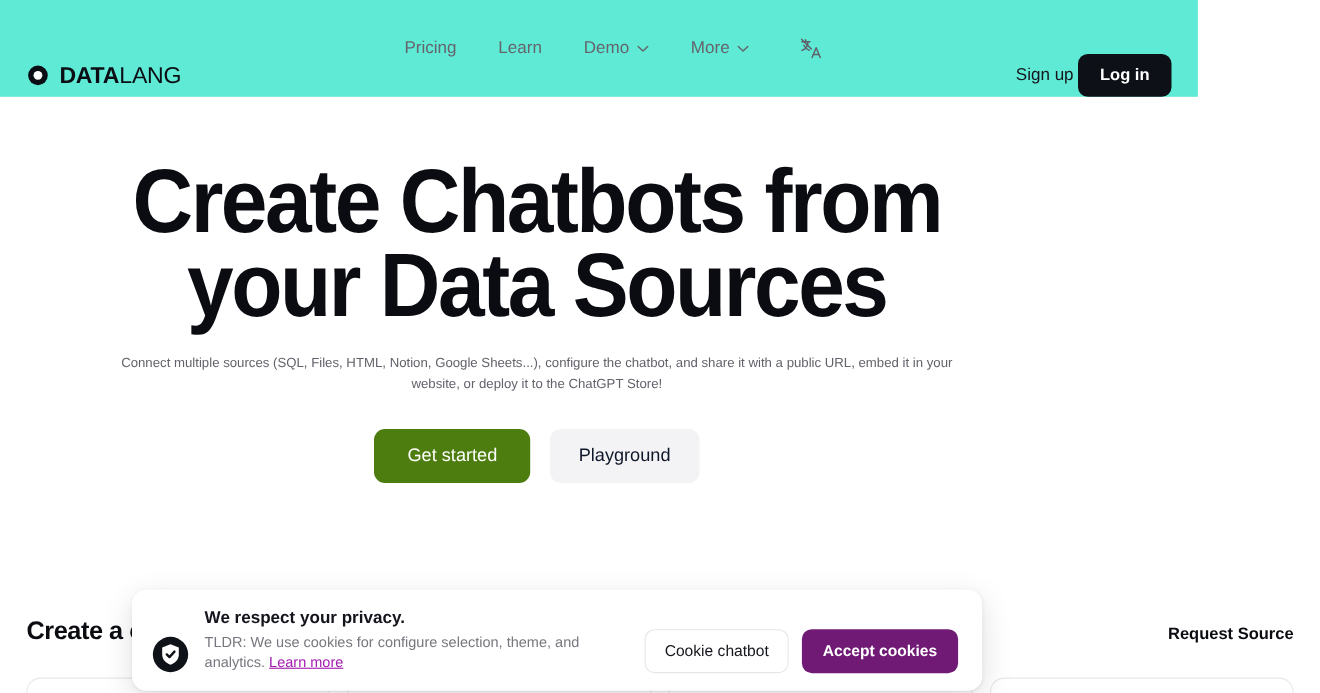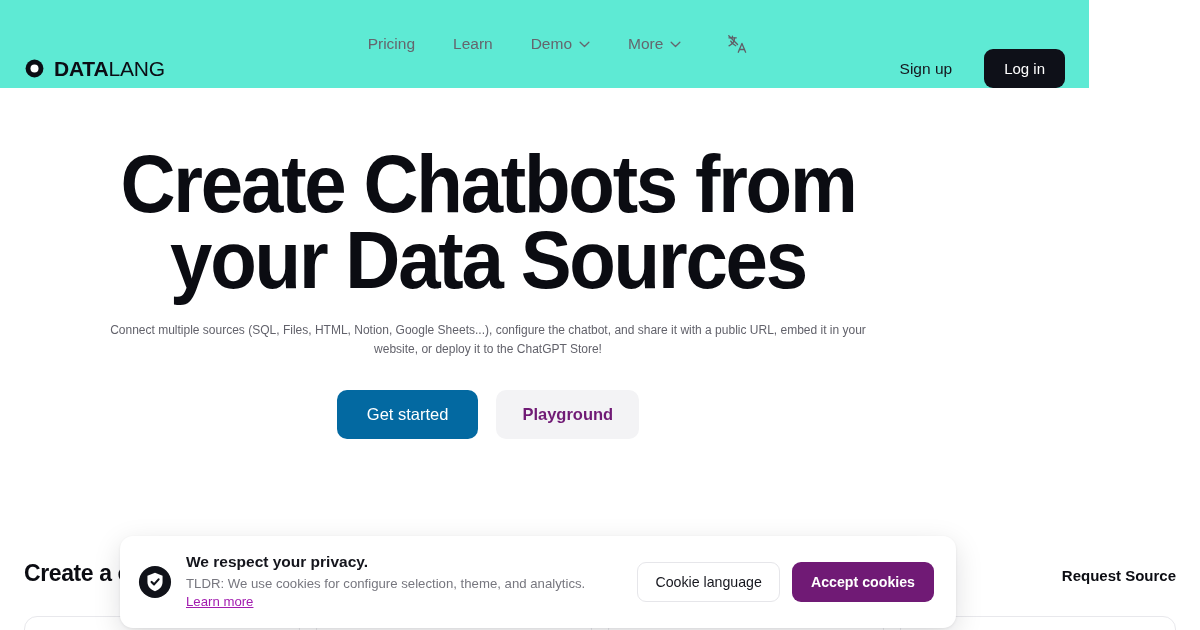--- a/index.html
+++ b/index.html
@@ -95,33 +95,33 @@
     width: 28px; height: 28px;
     cursor: pointer;
     margin-left: 6px;
   }
   .lang-btn svg { display:block; }
 
   .header-right {
     margin-left: auto;
     display: flex;
     align-items: center;
-    gap: 32px;
+    gap: 4px;
   }
   .signup-link {
     font-size: 15.5px;
     color: #15161d;
     cursor: pointer;
     white-space: nowrap;
   }
   .login-btn {
     background: #0e1018;
     color: #ffffff;
     font-size: 15px;
-    font-weight: 400;
+    font-weight: 700;
     border: none;
     border-radius: 9px;
     padding: 11px 20px;
     cursor: pointer;
     font-family: inherit;
     white-space: nowrap;
   }
 
   
   .hero {
@@ -152,35 +152,35 @@
     font-weight: 400;
   }
   .hero-cta {
     margin-top: 30px;
     display: flex;
     align-items: center;
     justify-content: center;
     gap: 18px;
   }
   .btn-primary {
-    background: #0369a1;
+    background: #4d7c0f;
     color: #ffffff;
     font-size: 16.5px;
     font-weight: 500;
     border: none;
     border-radius: 10px;
     padding: 15px 30px;
     cursor: pointer;
     font-family: inherit;
   }
   .btn-secondary {
     background: #f3f3f5;
-    color: #701a75;
+    color: #0f172a;
     font-size: 16.5px;
-    font-weight: 700;
+    font-weight: 400;
     border: none;
     border-radius: 10px;
     padding: 15px 26px;
     cursor: pointer;
     font-family: inherit;
   }
 
   
   .sources {
     position: absolute;
@@ -220,27 +220,27 @@
     background: #ffffff;
     border: 1px solid #e8e8ec;
     border-radius: 13px;
   }
 
   
   .cookie {
     position: absolute;
     left: 120px;
     top: 536px;
-    width: 836px;
+    width: 773px;
     background: #ffffff;
     border-radius: 13px;
     box-shadow: 0 1px 3px rgba(16,18,26,0.07),
                 0 8px 28px rgba(16,18,26,0.13);
     display: flex;
-    align-items: center;
+    align-items: flex-end;
     padding: 16px 22px 16px 18px;
     z-index: 40;
   }
   .cookie-icon {
     width: 34px; height: 34px;
     flex: none;
     margin-right: 14px;
   }
   .cookie-text { flex: 1 1 auto; min-width: 0; }
   .cookie-title {
@@ -398,17 +398,17 @@
 
   <div class="cookie-text">
     <div class="cookie-title">We respect your privacy.</div>
     <div class="cookie-body">
       <span>TLDR: We use cookies for configure selection, theme, and analytics.</span>
       <span class="cookie-learn">Learn more</span>
     </div>
   </div>
 
   <div class="cookie-actions">
-    <button class="btn-ghost">Cookie language</button>
+    <button class="btn-ghost">Cookie chatbot</button>
     <button class="btn-dark">Accept cookies</button>
   </div>
 
 </div>
 
 </body></html>

